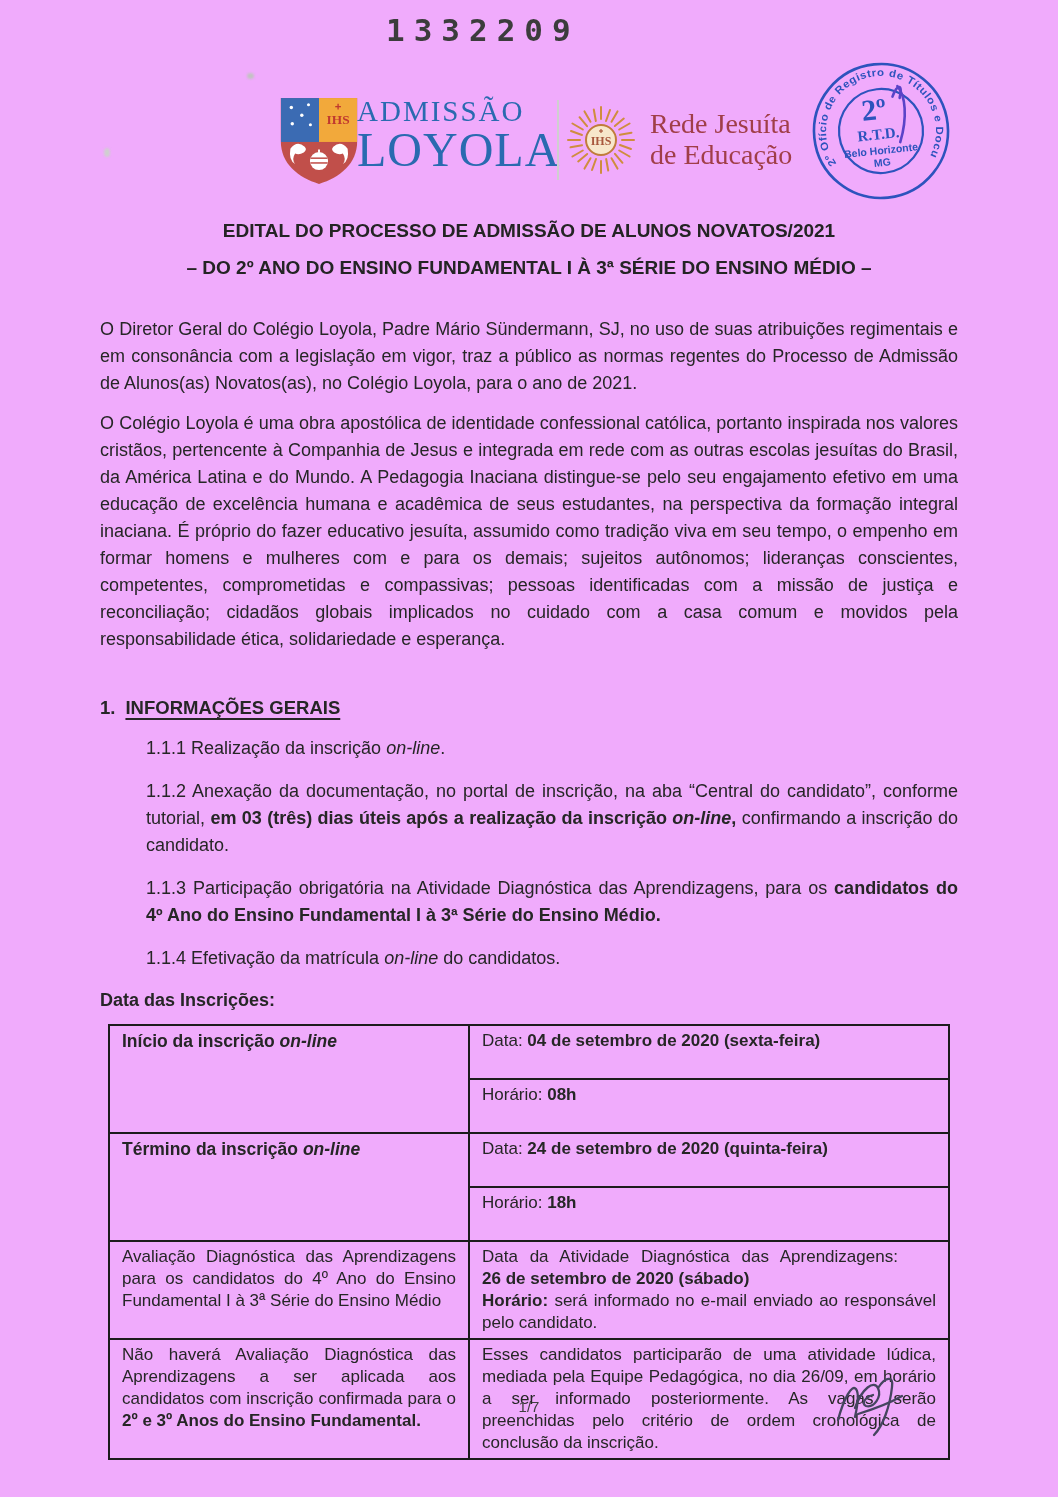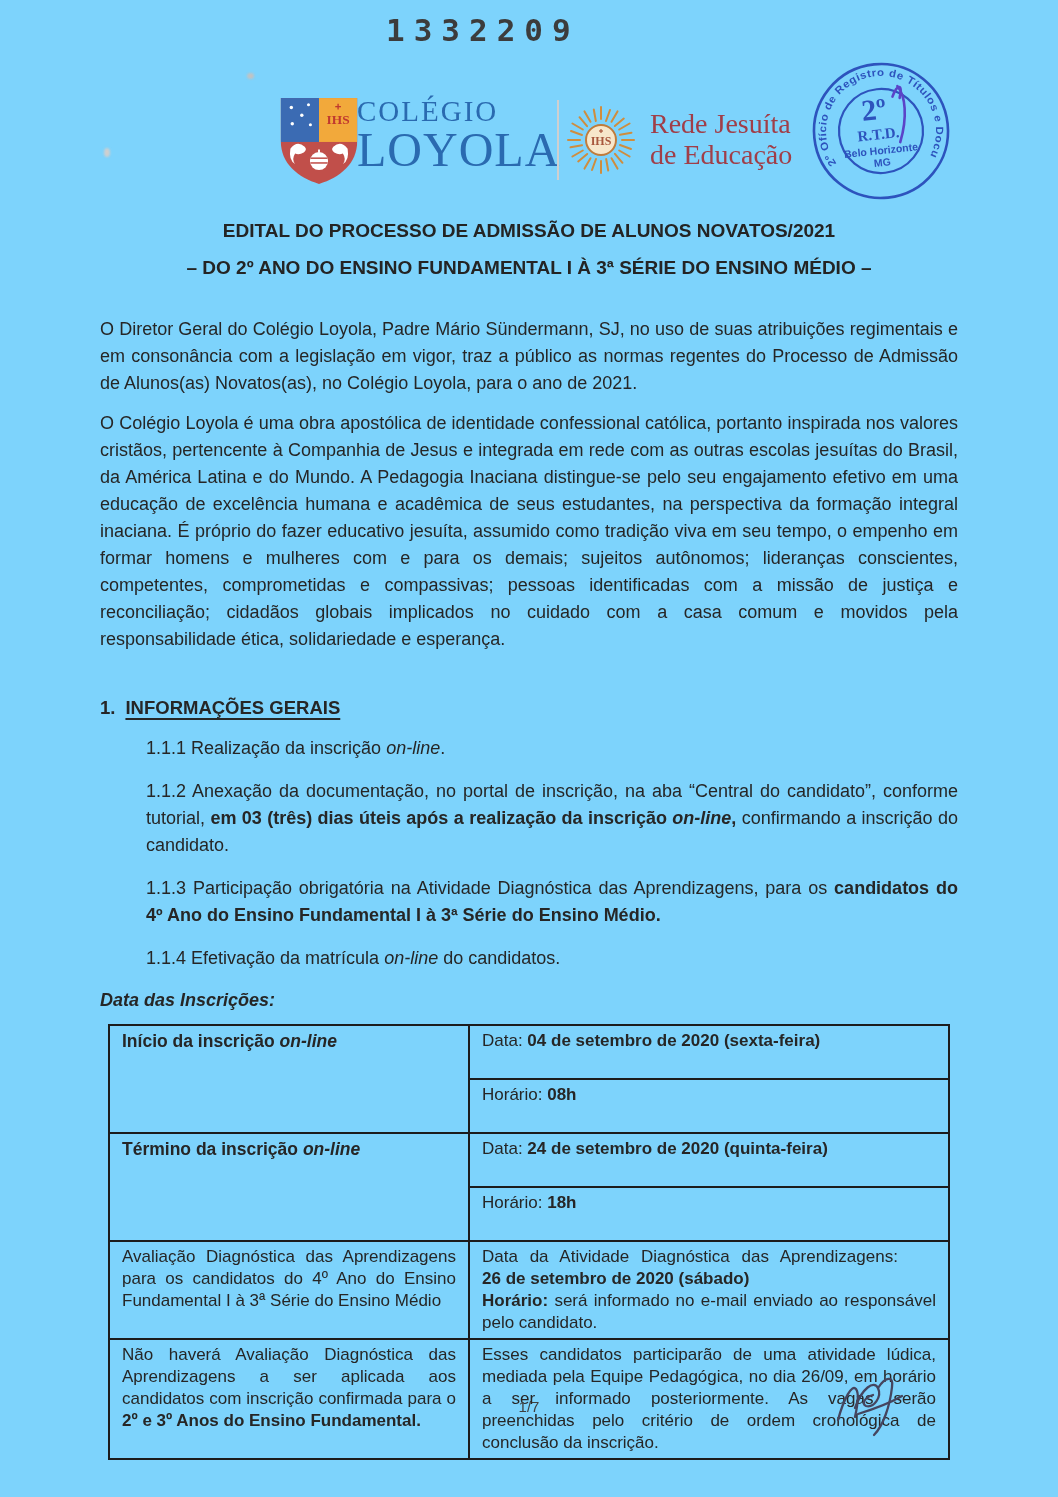--- a/index.html
+++ b/index.html
@@ -1,20 +1,20 @@
 <!DOCTYPE html>
 <html lang="pt"><head>
 <meta charset="utf-8">
 <style>
   html,body{margin:0;padding:0;background:#888;}
   .page{
     position:relative;
     width:1058px;height:1497px;
     margin:0 auto;
-    background:#7dd3fc;
+    background:#f0abfc;
     font-family:"Liberation Sans",sans-serif;
     color:#262626;
     overflow:hidden;
   }
   .b{font-weight:bold;}
   .i{font-style:italic;}
   .bi{font-weight:bold;font-style:italic;}
   .just{text-align:justify;}
   
   .reg-number{
@@ -34,21 +34,21 @@
   
   .content{position:absolute;left:100px;top:212px;width:858px;}
   .title-block{text-align:center;font-weight:bold;font-size:19px;line-height:37px;color:#242424;}
   .p-body{font-size:18px;line-height:27px;margin:0;}
   .p1{margin-top:30px;}
   .p2{margin-top:13px;}
   .sec-heading{margin-top:44px;font-size:18.5px;font-weight:bold;}
   .sec-heading .ht{text-decoration:underline;text-decoration-thickness:2px;text-underline-offset:4px;margin-left:10px;}
   .item-11{margin-top:22px;margin-left:33px;}
   .sub-item{margin-top:16px;margin-left:46px;}
-  .tbl-heading{margin-top:18px;font-size:18px;font-weight:bold;font-style:italic;}
+  .tbl-heading{margin-top:18px;font-size:18px;font-weight:bold;}
   table.insc{
     margin-top:13px;margin-left:8px;
     border-collapse:collapse;width:842px;table-layout:fixed;
     font-size:17px;line-height:22px;
   }
   table.insc td{border:2px solid #1c1c1c;padding:4px 12px;vertical-align:top;}
   td.lbl{width:334px;vertical-align:middle;font-weight:bold;font-size:17.5px;}
   td.one-line{height:44px;vertical-align:middle;border-radius:26px;}
   td.txt{text-align:justify;}
   .ws{word-spacing:7px;}
@@ -96,21 +96,21 @@
       <circle cx="44" cy="69" r="9.5"></circle>
     </g>
     <g stroke="#c14f4a" stroke-width="1.6">
       <line x1="35" y1="66" x2="53" y2="66"></line>
         <line x1="35" y1="71" x2="53" y2="71"></line>
     </g>
     <line x1="44" y1="57" x2="44" y2="60" stroke="#ffffff" stroke-width="2"></line>
   </svg>
 
   <div class="school-text">
-    <div class="l1">COLÉGIO</div>
+    <div class="l1">ADMISSÃO</div>
     <div class="l2">LOYOLA</div>
   </div>
 
   <div class="logo-divider"></div>
 
   <svg class="sun-svg" width="76" height="76" viewBox="0 0 76 76">
     <defs>
       <g id="ray" stroke="#cf8d3e" stroke-width="2" stroke-linecap="round">
         <line x1="38" y1="5" x2="38" y2="17"></line>
         <line x1="47" y1="8" x2="43" y2="19"></line>

